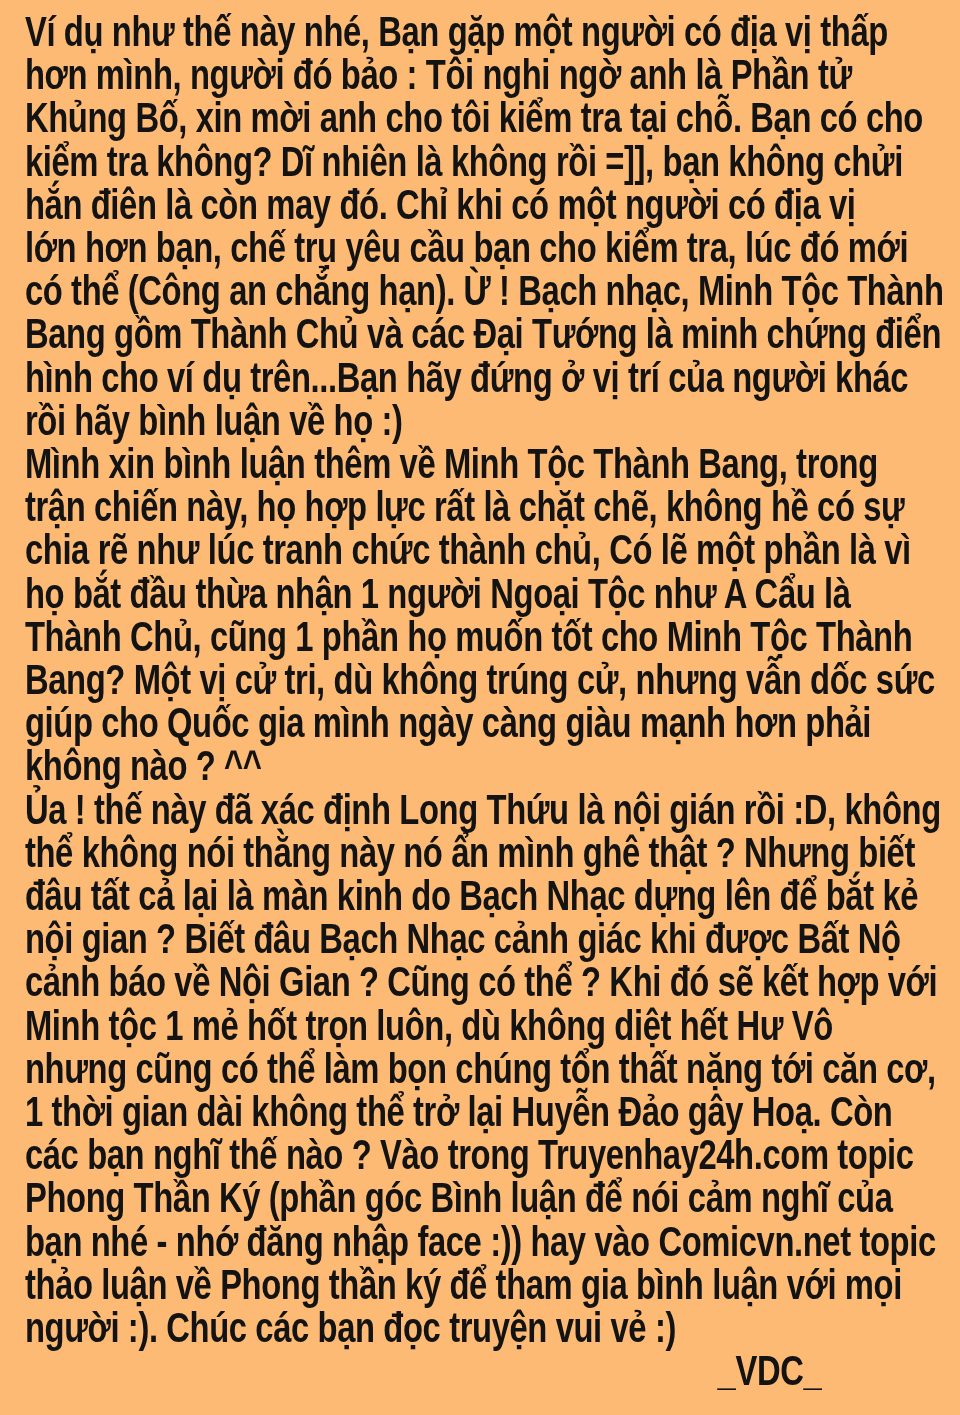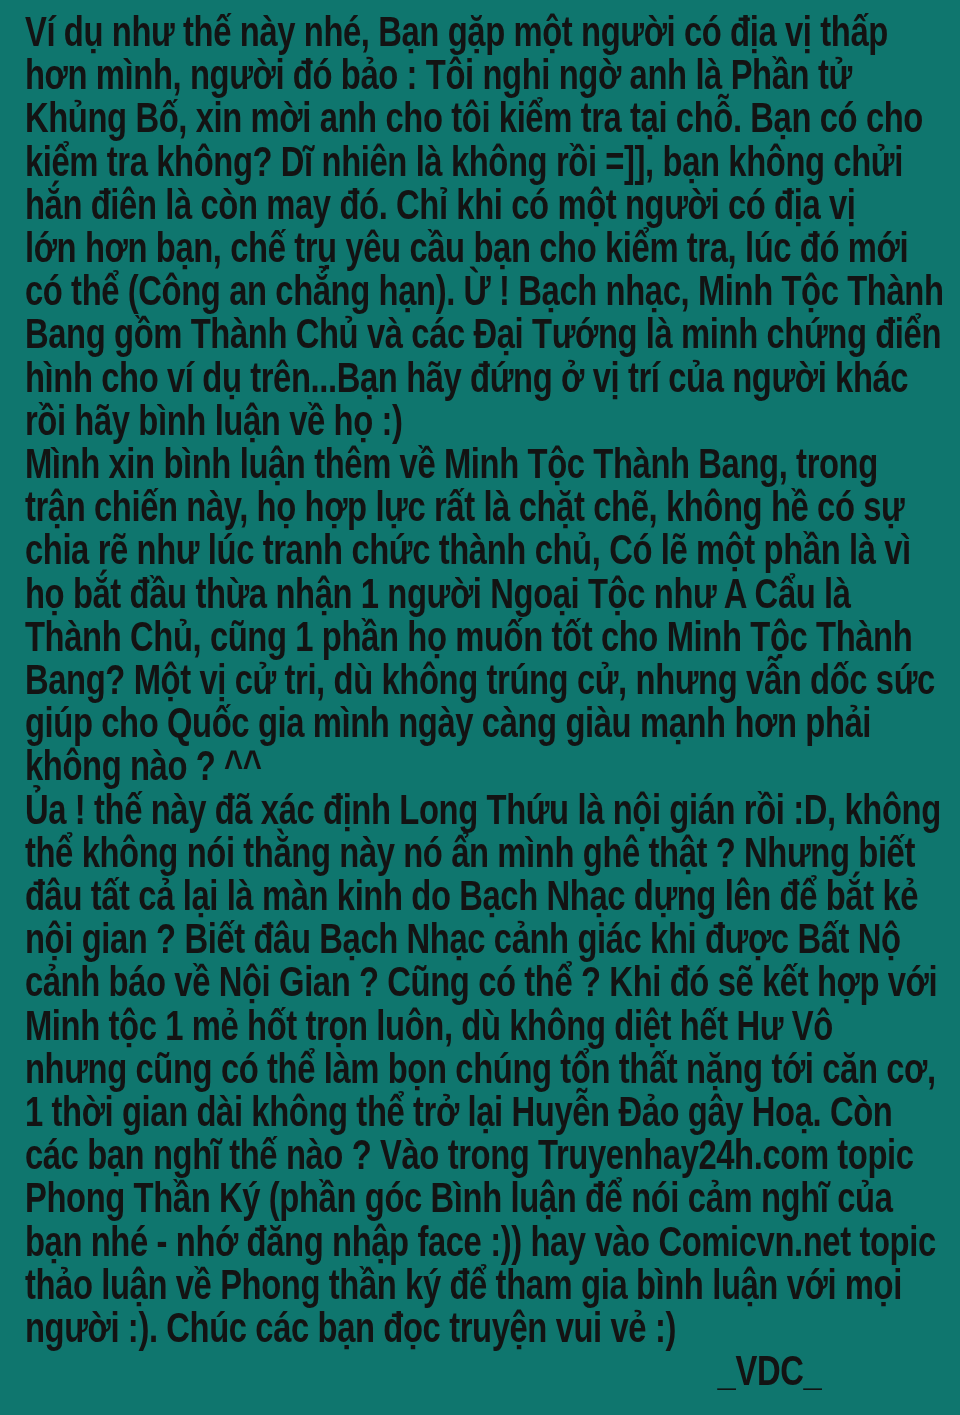--- a/index.html
+++ b/index.html
@@ -8,21 +8,21 @@
   }
   body {
     width: 960px;
     height: 1415px;
     background: #ffffff;
   }
   .page {
     position: relative;
     width: 960px;
     height: 1415px;
-    background: #0f766e;
+    background: #fdba74;
     overflow: hidden;
     font-family: "Liberation Sans", sans-serif;
     font-weight: 700;
     color: #131313;
   }
   .text-block {
     padding-top: 10px;
   }
   .line {
     white-space: nowrap;

